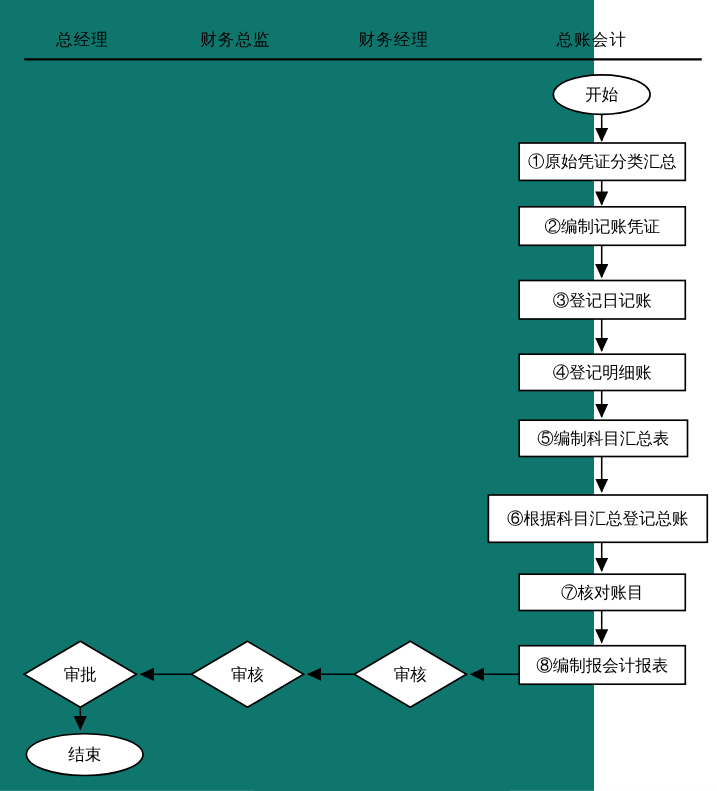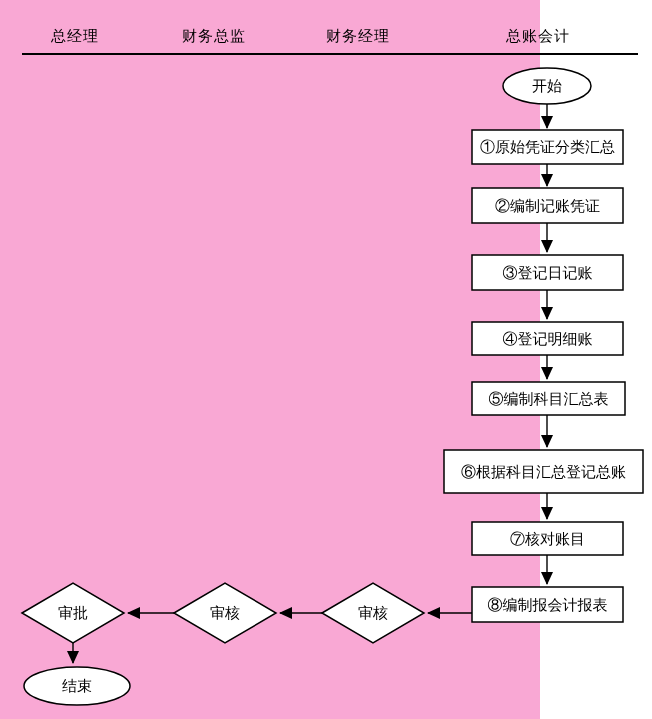--- a/index.html
+++ b/index.html
@@ -4,21 +4,21 @@
 <style>
   html, body {
     margin: 0;
     padding: 0;
     background: #ffffff;
   }
   .canvas {
     position: relative;
     width: 540px;
     height: 719px;
-    background: #f9a8d4;
+    background: #0f766e;
     font-family: "DejaVu Serif", "Liberation Serif", serif;
   }
   svg text {
     font-family: "DejaVu Serif", "Liberation Serif", serif;
     fill: #000000;
   }
   .lane-label {
     font-size: 15px;
     letter-spacing: 1px;
   }

